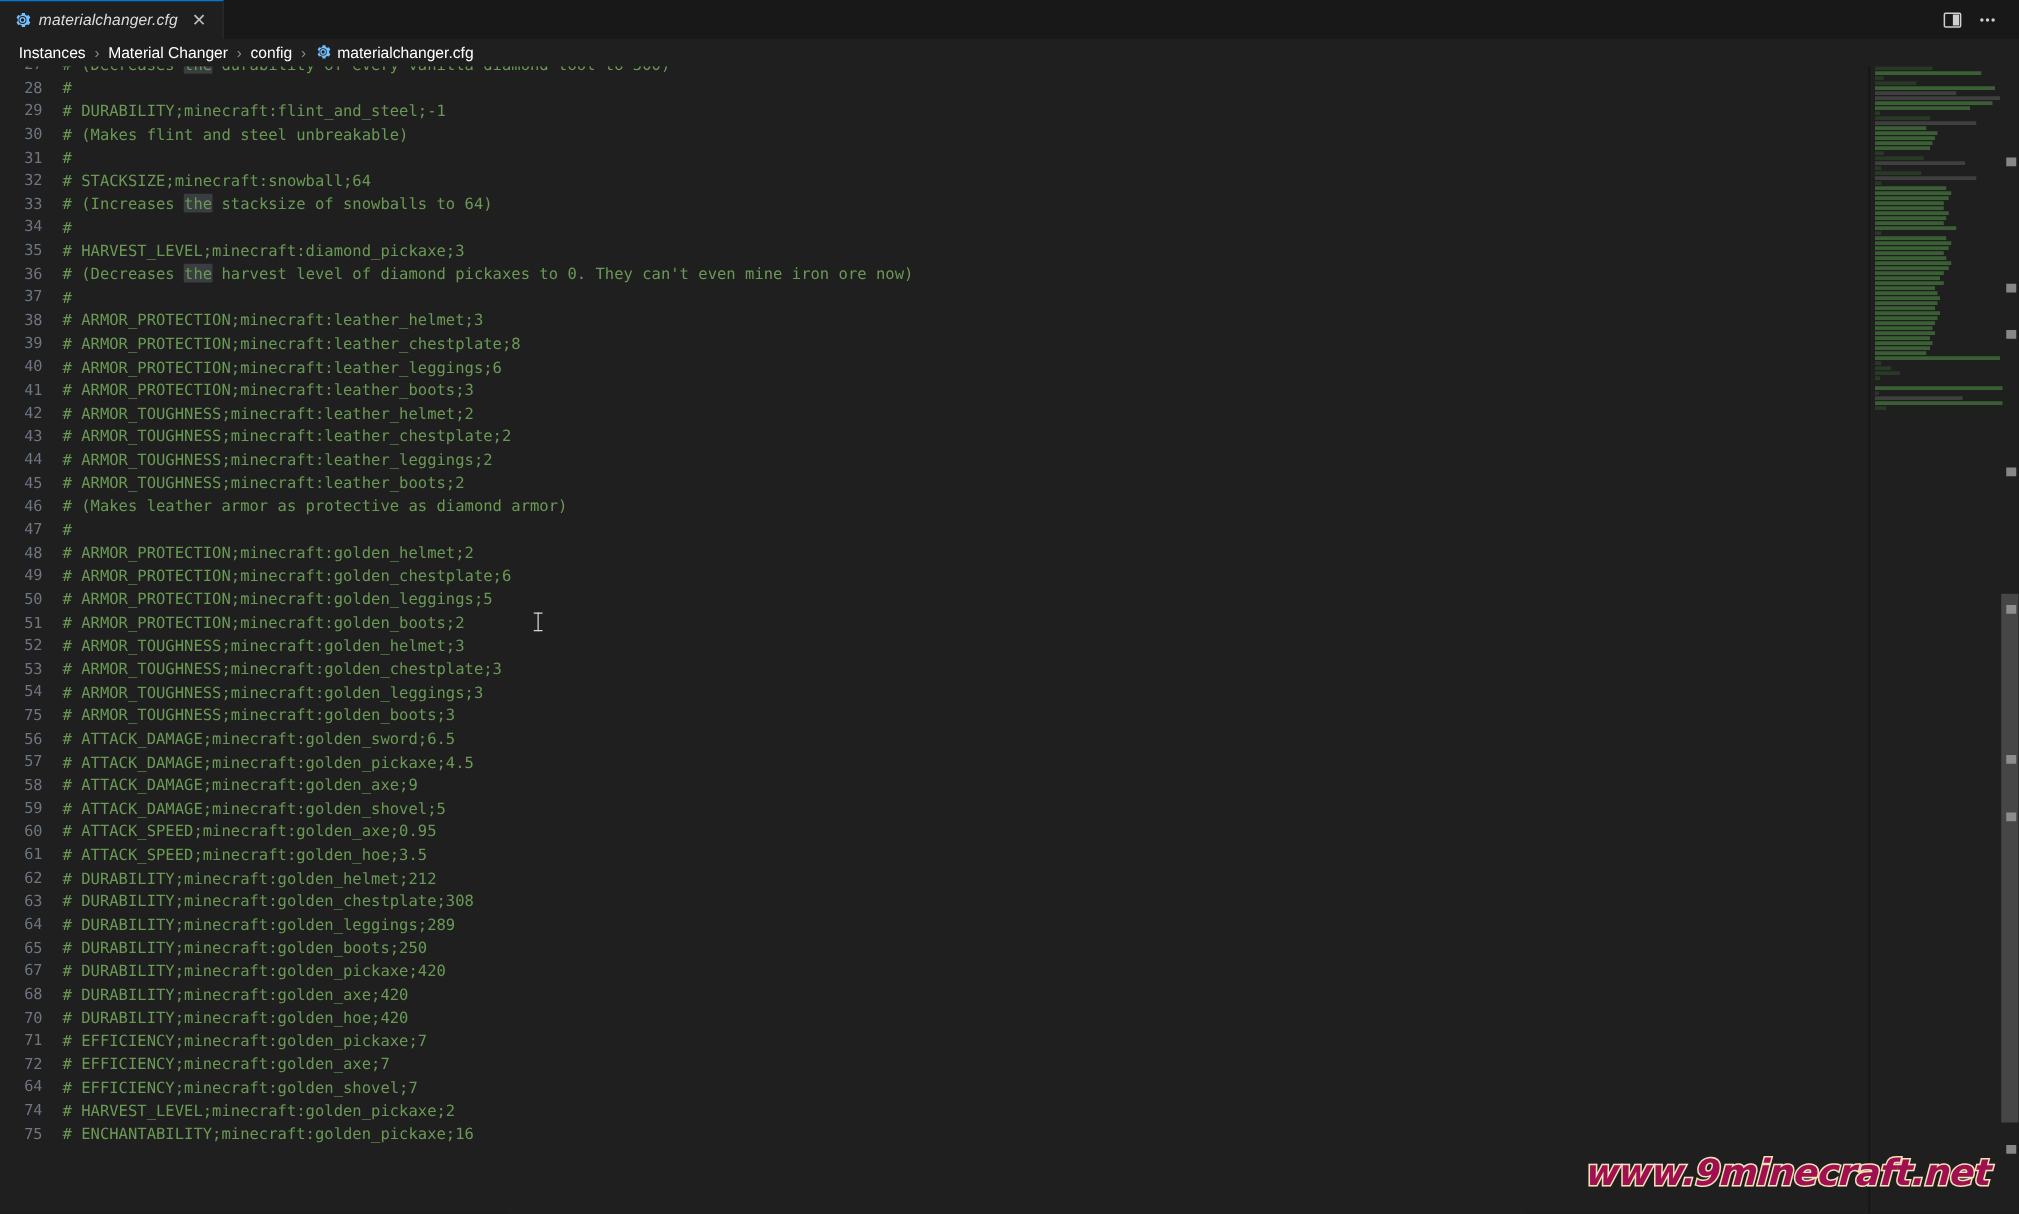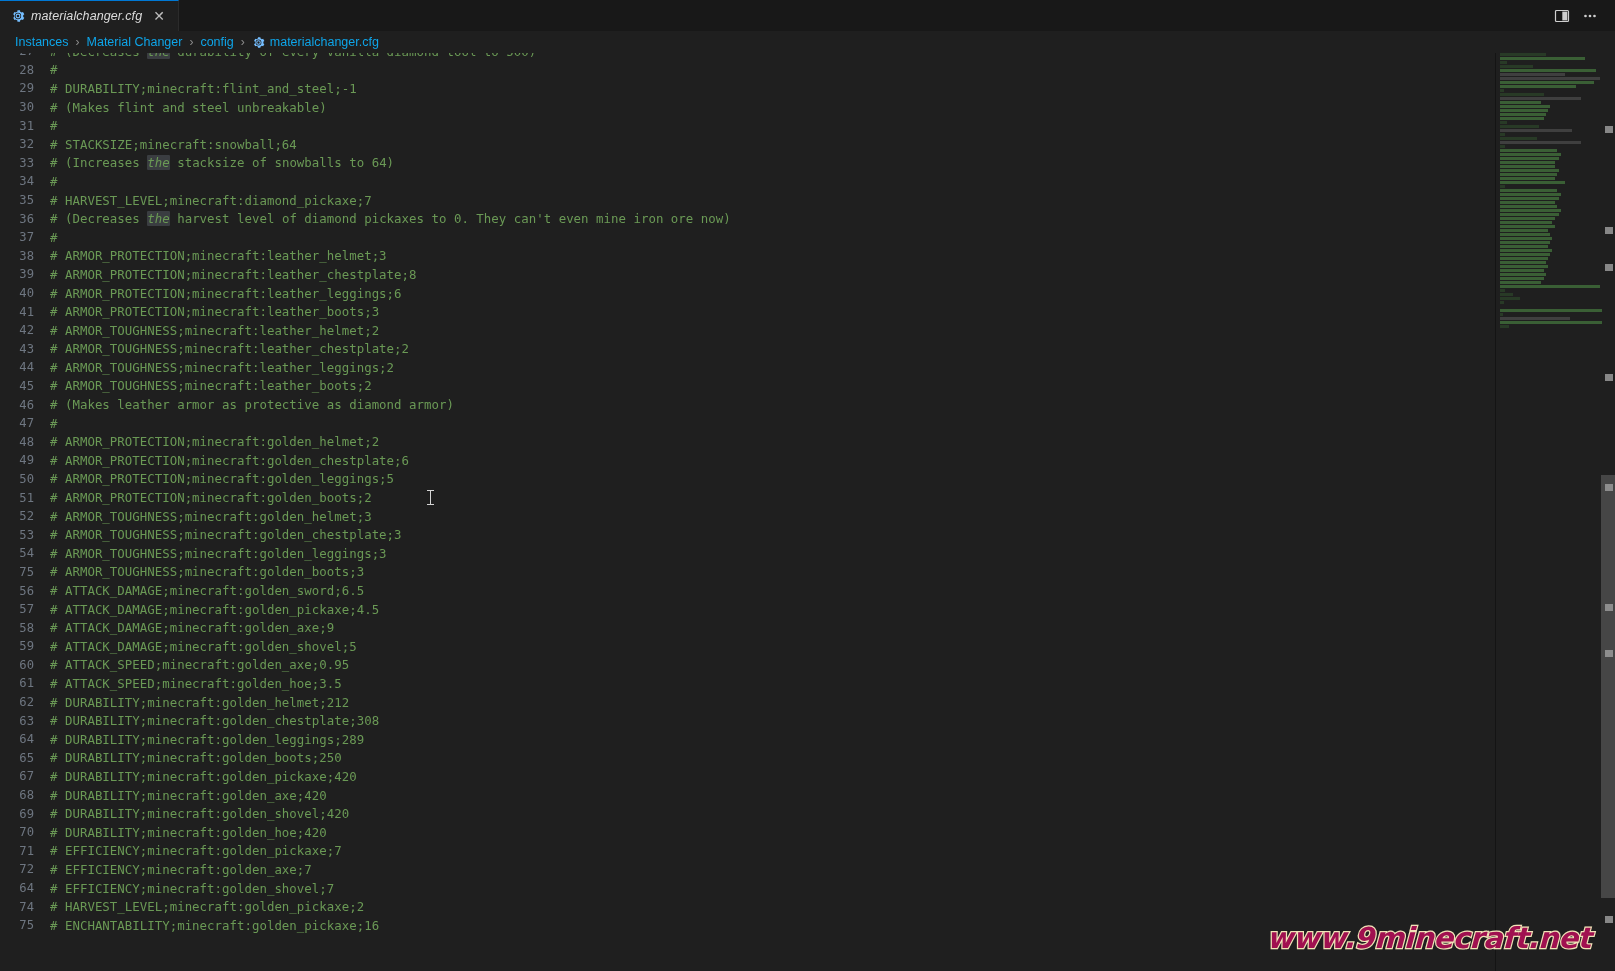--- a/index.html
+++ b/index.html
@@ -85,24 +85,23 @@
     display: flex;
     align-items: center;
     padding-left: 14px;
     font-size: 12.5px;
     color: #a0a0a0;
     gap: 0px;
     white-space: nowrap;
   }
   .bc-item {
     padding: 0 1px;
-    color: #0ea5e9;
+    color: #ffffff;
     cursor: pointer;
     display: inline-flex;
-    align-items: center;
     gap: 5px;
   }
   .bc-sep {
     color: #8c8c8c;
     padding: 0 6px;
     font-size: 12px;
   }
   .bc-gear { width: 13px; height: 13px; display: block; }
 
   
@@ -143,21 +142,20 @@
     user-select: none;
   }
   .code {
     color: #6a9955;
     padding-left: 0px;
     letter-spacing: 0.02px;
   }
   .hl {
     background: #3a3d41;
     border-radius: 1px;
-    font-style: italic;
   }
 
   
   .ibeam {
     position: absolute;
     left: 427px;
     top: 437px;
     width: 7px;
     height: 15px;
     pointer-events: none;
@@ -305,21 +303,21 @@
     <div class="code-area">
       <div class="code-scroll" id="code-scroll">
           <div class="line"><span class="ln">27</span><span class="code"># (Decreases <span class="hl">the</span> durability of every vanilla diamond tool to 500)</span></div>
           <div class="line"><span class="ln">28</span><span class="code">#</span></div>
           <div class="line"><span class="ln">29</span><span class="code"># DURABILITY;minecraft:flint_and_steel;-1</span></div>
           <div class="line"><span class="ln">30</span><span class="code"># (Makes flint and steel unbreakable)</span></div>
           <div class="line"><span class="ln">31</span><span class="code">#</span></div>
           <div class="line"><span class="ln">32</span><span class="code"># STACKSIZE;minecraft:snowball;64</span></div>
           <div class="line"><span class="ln">33</span><span class="code"># (Increases <span class="hl">the</span> stacksize of snowballs to 64)</span></div>
           <div class="line"><span class="ln">34</span><span class="code">#</span></div>
-          <div class="line"><span class="ln">35</span><span class="code"># HARVEST_LEVEL;minecraft:diamond_pickaxe;7</span></div>
+          <div class="line"><span class="ln">35</span><span class="code"># HARVEST_LEVEL;minecraft:diamond_pickaxe;3</span></div>
           <div class="line"><span class="ln">36</span><span class="code"># (Decreases <span class="hl">the</span> harvest level of diamond pickaxes to 0. They can't even mine iron ore now)</span></div>
           <div class="line"><span class="ln">37</span><span class="code">#</span></div>
           <div class="line"><span class="ln">38</span><span class="code"># ARMOR_PROTECTION;minecraft:leather_helmet;3</span></div>
           <div class="line"><span class="ln">39</span><span class="code"># ARMOR_PROTECTION;minecraft:leather_chestplate;8</span></div>
           <div class="line"><span class="ln">40</span><span class="code"># ARMOR_PROTECTION;minecraft:leather_leggings;6</span></div>
           <div class="line"><span class="ln">41</span><span class="code"># ARMOR_PROTECTION;minecraft:leather_boots;3</span></div>
           <div class="line"><span class="ln">42</span><span class="code"># ARMOR_TOUGHNESS;minecraft:leather_helmet;2</span></div>
           <div class="line"><span class="ln">43</span><span class="code"># ARMOR_TOUGHNESS;minecraft:leather_chestplate;2</span></div>
           <div class="line"><span class="ln">44</span><span class="code"># ARMOR_TOUGHNESS;minecraft:leather_leggings;2</span></div>
           <div class="line"><span class="ln">45</span><span class="code"># ARMOR_TOUGHNESS;minecraft:leather_boots;2</span></div>
@@ -338,21 +336,20 @@
           <div class="line"><span class="ln">58</span><span class="code"># ATTACK_DAMAGE;minecraft:golden_axe;9</span></div>
           <div class="line"><span class="ln">59</span><span class="code"># ATTACK_DAMAGE;minecraft:golden_shovel;5</span></div>
           <div class="line"><span class="ln">60</span><span class="code"># ATTACK_SPEED;minecraft:golden_axe;0.95</span></div>
           <div class="line"><span class="ln">61</span><span class="code"># ATTACK_SPEED;minecraft:golden_hoe;3.5</span></div>
           <div class="line"><span class="ln">62</span><span class="code"># DURABILITY;minecraft:golden_helmet;212</span></div>
           <div class="line"><span class="ln">63</span><span class="code"># DURABILITY;minecraft:golden_chestplate;308</span></div>
           <div class="line"><span class="ln">64</span><span class="code"># DURABILITY;minecraft:golden_leggings;289</span></div>
           <div class="line"><span class="ln">65</span><span class="code"># DURABILITY;minecraft:golden_boots;250</span></div>
           <div class="line"><span class="ln">67</span><span class="code"># DURABILITY;minecraft:golden_pickaxe;420</span></div>
           <div class="line"><span class="ln">68</span><span class="code"># DURABILITY;minecraft:golden_axe;420</span></div>
-          <div class="line"><span class="ln">69</span><span class="code"># DURABILITY;minecraft:golden_shovel;420</span></div>
           <div class="line"><span class="ln">70</span><span class="code"># DURABILITY;minecraft:golden_hoe;420</span></div>
           <div class="line"><span class="ln">71</span><span class="code"># EFFICIENCY;minecraft:golden_pickaxe;7</span></div>
           <div class="line"><span class="ln">72</span><span class="code"># EFFICIENCY;minecraft:golden_axe;7</span></div>
           <div class="line"><span class="ln">64</span><span class="code"># EFFICIENCY;minecraft:golden_shovel;7</span></div>
           <div class="line"><span class="ln">74</span><span class="code"># HARVEST_LEVEL;minecraft:golden_pickaxe;2</span></div>
           <div class="line"><span class="ln">75</span><span class="code"># ENCHANTABILITY;minecraft:golden_pickaxe;16</span></div>
         </div>
       <div class="ibeam">
           <i></i>
         </div>

